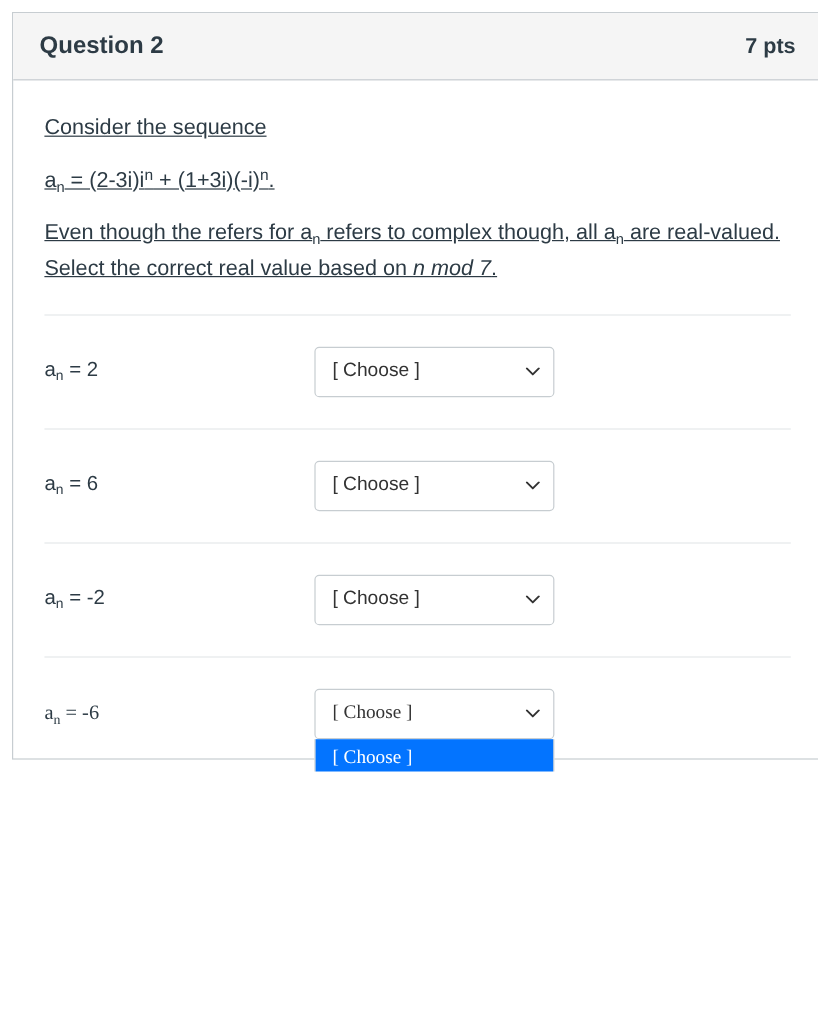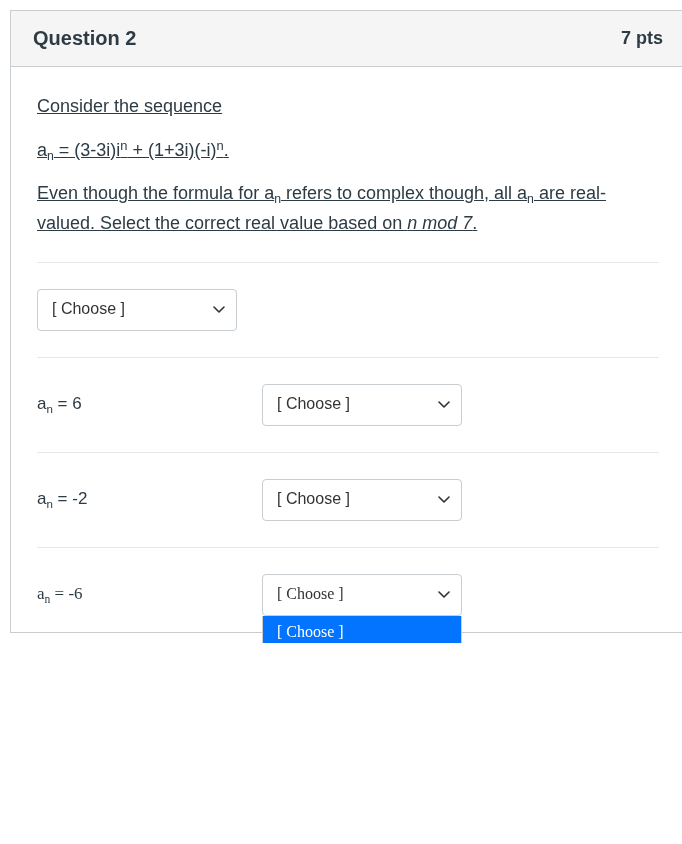--- a/index.html
+++ b/index.html
@@ -115,28 +115,31 @@
   <div class="question-header">
     <span class="question-title">Question 2</span>
     <span class="question-pts">7 pts</span>
   </div>
 
   <div class="question-body">
 
     <div class="prompt-block">
       <p class="prompt-line">Consider the sequence</p>
       <p class="prompt-line">
-        <span>a</span><span class="sub">n</span><span> = (3-3i)i</span><span class="sup">n</span><span> + (1+3i)(-i)</span><span class="sup">n</span><span>.</span>
+        <span>a</span><span class="sub">n</span><span> = (2-3i)i</span><span class="sup">n</span><span> + (1+3i)(-i)</span><span class="sup">n</span><span>.</span>
       </p>
       <p class="prompt-line">
-        <span>Even though the formula for a</span><span class="sub">n</span><span> refers to complex though, all a</span><span class="sub">n</span><span> are real-valued. Select the correct real value based on </span><span class="italic">n mod 7</span><span>.</span>
+        <span>Even though the refers for a</span><span class="sub">n</span><span> refers to complex though, all a</span><span class="sub">n</span><span> are real-valued. Select the correct real value based on </span><span class="italic">n mod 7</span><span>.</span>
       </p>
     </div>
 
     <div class="match-row">
+      <div class="match-label">
+        <span>a</span><span class="sub">n</span><span> = 2</span>
+      </div>
       <div class="select-wrap">
         <div class="select-box">
           <span>[ Choose ]</span>
         </div>
         <span class="chevron">
           <svg width="12" height="8" viewBox="0 0 12 8">
               <path d="M1 1l5 5 5-5" stroke="#333" stroke-width="1.6" fill="none" stroke-linecap="round" stroke-linejoin="round"></path>
             </svg>
         </span>
       </div>

